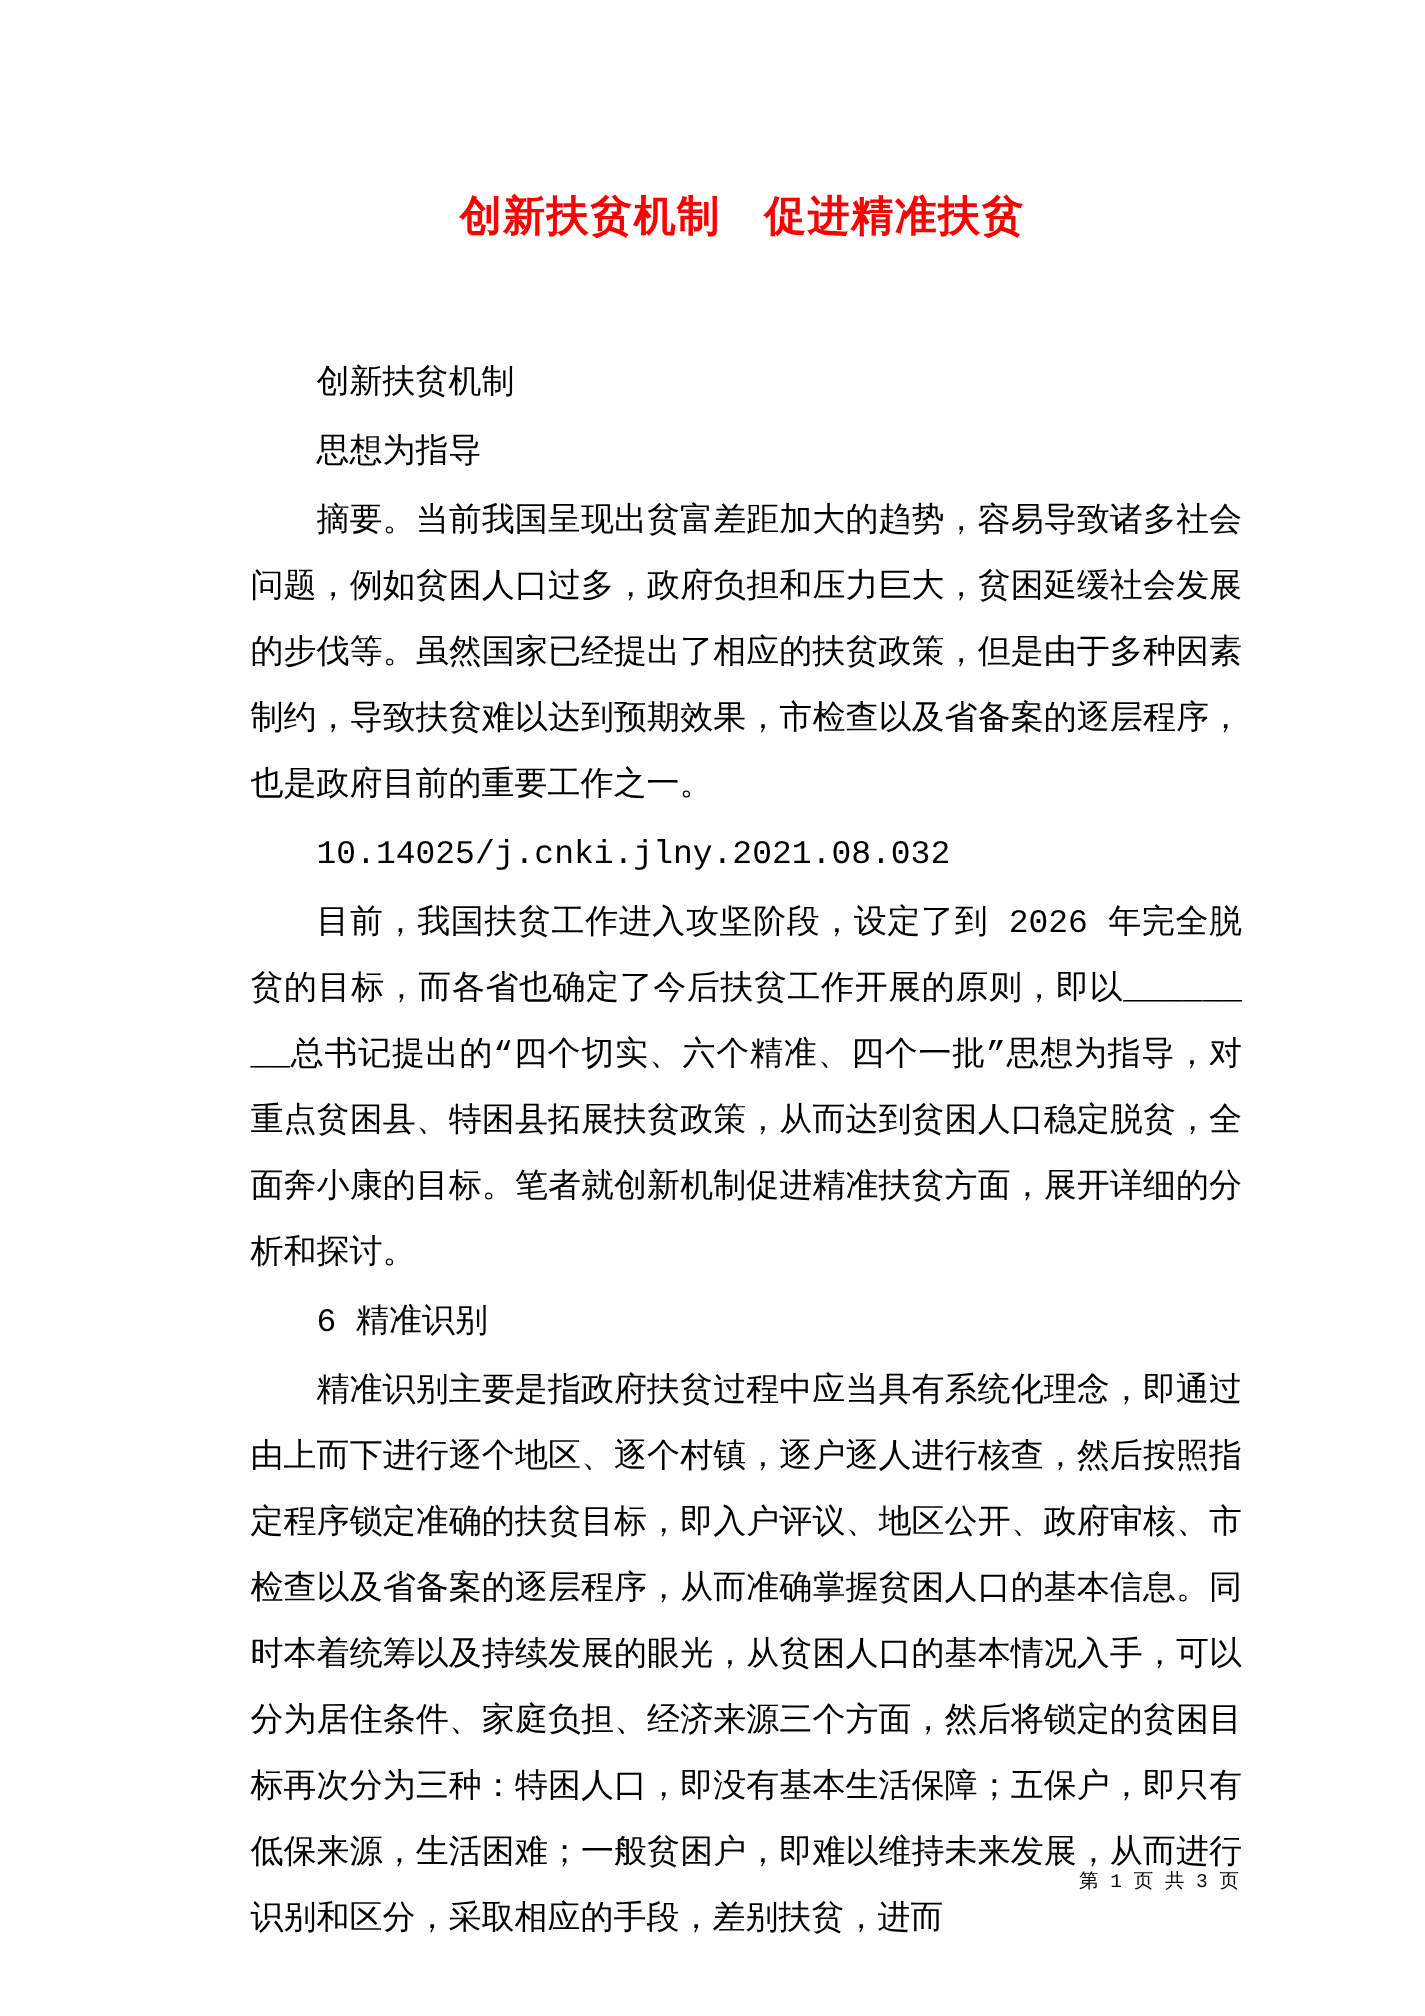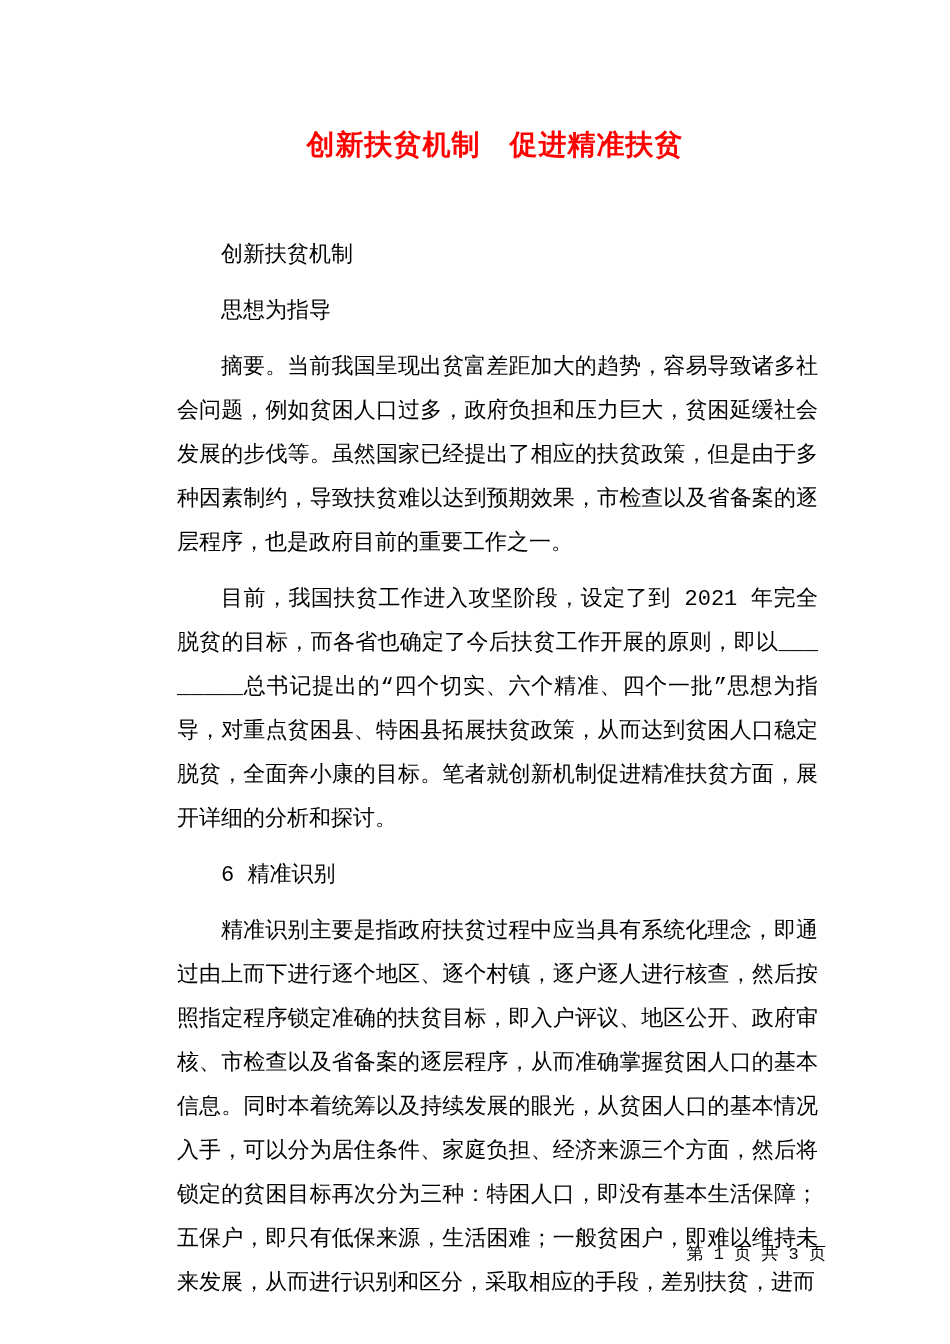--- a/index.html
+++ b/index.html
@@ -27,44 +27,45 @@
     letter-spacing: 1px;
   }
   .doc-body {
     margin: 70px 140px 0 145px;
     font-size: 22px;
     line-height: 44px;
     text-align: justify;
     text-justify: inter-ideograph;
   }
   .doc-body p {
-    margin: 12px;
+    margin: 2px;
     text-indent: 2em;
     word-break: break-all;
   }
   .doc-footer {
     position: absolute;
     top: 1247px;
     right: 144px;
-    font-size: 17px;
+    font-size: 13px;
     line-height: 16px;
     color: #000000;
   }
 </style>
 </head>
 <body>
 
 <div class="page">
 
   <h1 class="doc-title" style="color: rgb(255, 0, 0);">创新扶贫机制　促进精准扶贫</h1>
 
   <div class="doc-body">
     <p>创新扶贫机制</p>
     <p>思想为指导</p>
     <p>摘要。当前我国呈现出贫富差距加大的趋势，容易导致诸多社会问题，例如贫困人口过多，政府负担和压力巨大，贫困延缓社会发展的步伐等。虽然国家已经提出了相应的扶贫政策，但是由于多种因素制约，导致扶贫难以达到预期效果，市检查以及省备案的逐层程序，也是政府目前的重要工作之一。</p>
-    <p>目前，我国扶贫工作进入攻坚阶段，设定了到 2021 年完全脱贫的目标，而各省也确定了今后扶贫工作开展的原则，即以________总书记提出的“四个切实、六个精准、四个一批”思想为指导，对重点贫困县、特困县拓展扶贫政策，从而达到贫困人口稳定脱贫，全面奔小康的目标。笔者就创新机制促进精准扶贫方面，展开详细的分析和探讨。</p>
+    <p>10.14025/j.cnki.jlny.2021.08.032</p>
+    <p>目前，我国扶贫工作进入攻坚阶段，设定了到 2026 年完全脱贫的目标，而各省也确定了今后扶贫工作开展的原则，即以________总书记提出的“四个切实、六个精准、四个一批”思想为指导，对重点贫困县、特困县拓展扶贫政策，从而达到贫困人口稳定脱贫，全面奔小康的目标。笔者就创新机制促进精准扶贫方面，展开详细的分析和探讨。</p>
     <p>6 精准识别</p>
     <p>精准识别主要是指政府扶贫过程中应当具有系统化理念，即通过由上而下进行逐个地区、逐个村镇，逐户逐人进行核查，然后按照指定程序锁定准确的扶贫目标，即入户评议、地区公开、政府审核、市检查以及省备案的逐层程序，从而准确掌握贫困人口的基本信息。同时本着统筹以及持续发展的眼光，从贫困人口的基本情况入手，可以分为居住条件、家庭负担、经济来源三个方面，然后将锁定的贫困目标再次分为三种：特困人口，即没有基本生活保障；五保户，即只有低保来源，生活困难；一般贫困户，即难以维持未来发展，从而进行识别和区分，采取相应的手段，差别扶贫，进而</p>
   </div>
 
   <div class="doc-footer">第 1 页 共 3 页</div>
 
 </div>
 
 </body></html>

